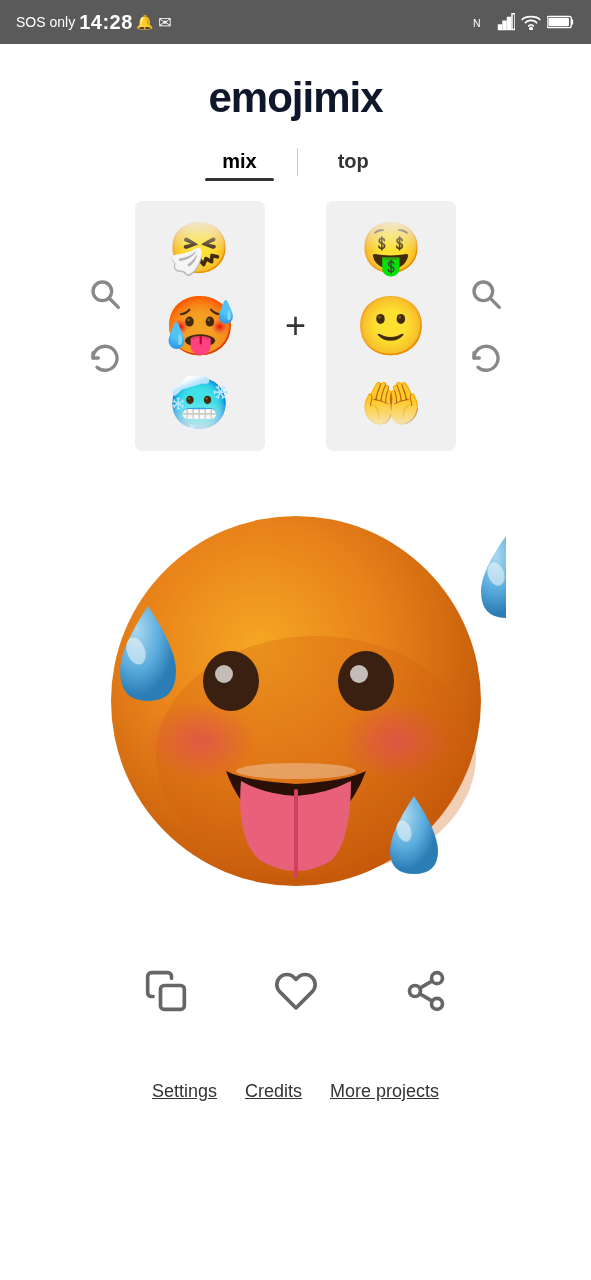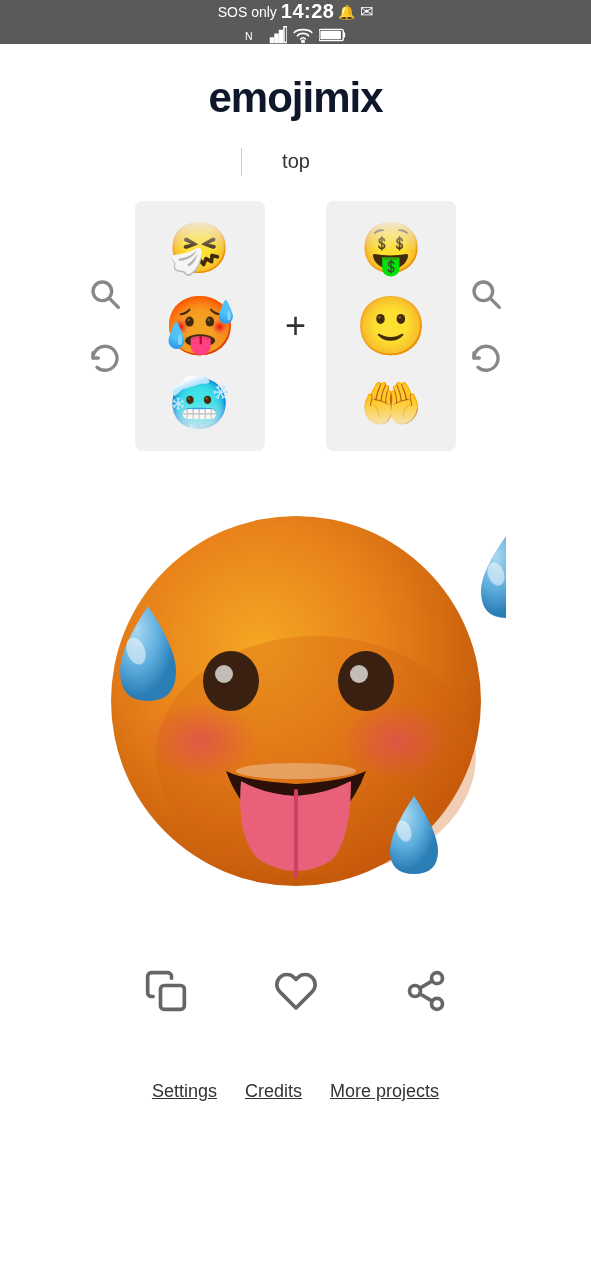--- a/index.html
+++ b/index.html
@@ -18,25 +18,24 @@
     }
 
     
     .status-bar {
       width: 100%;
       height: 44px;
       background: #5a5a5a;
       display: flex;
       align-items: center;
       justify-content: space-between;
-      padding: 0 4px;
+      padding: 0 16px;
       color: white;
       font-size: 14px;
       font-weight: 500;
-      flex-direction: column;
     }
     .status-left { display: flex; align-items: center; gap: 4px; }
     .status-right { display: flex; align-items: center; gap: 6px; }
     .status-time { font-size: 20px; font-weight: 700; letter-spacing: 0.5px; }
 
     
     .app-title {
       font-size: 42px;
       font-weight: 900;
       color: #0f172a;
@@ -50,21 +49,21 @@
       align-items: center;
       margin-top: 20px;
       gap: 0;
     }
     .tab {
       font-size: 20px;
       color: #333;
       padding: 8px 40px;
       cursor: pointer;
       position: relative;
-      font-weight: 400;
+      font-weight: 700;
     }
     .tab.active {
       font-weight: 700;
       color: #000;
     }
     .tab.active::after {
       content: '';
       position: absolute;
       bottom: 0;
       left: 20%;
@@ -278,20 +277,21 @@
       <rect x="0" y="2" width="26" height="12" rx="2" fill="none" stroke="white" stroke-width="1.5"></rect>
       <rect x="1.5" y="3.5" width="22" height="9" rx="1" fill="white"></rect>
       <path d="M27 6 L27 10" stroke="white" stroke-width="2" stroke-linecap="round"></path>
     </svg>
   </div>
 </div>
 
 <h1 class="app-title">emojimix</h1>
 
 <div class="tabs">
+  <div class="tab active">mix</div>
   <div class="tab-divider"></div>
   <div class="tab">top</div>
 </div>
 
 <div class="picker-area">
 
   <div class="picker-icons">
     <div class="icon-btn">
       <svg class="search-icon-svg" viewBox="0 0 24 24">
         <circle cx="10" cy="10" r="7"></circle>

